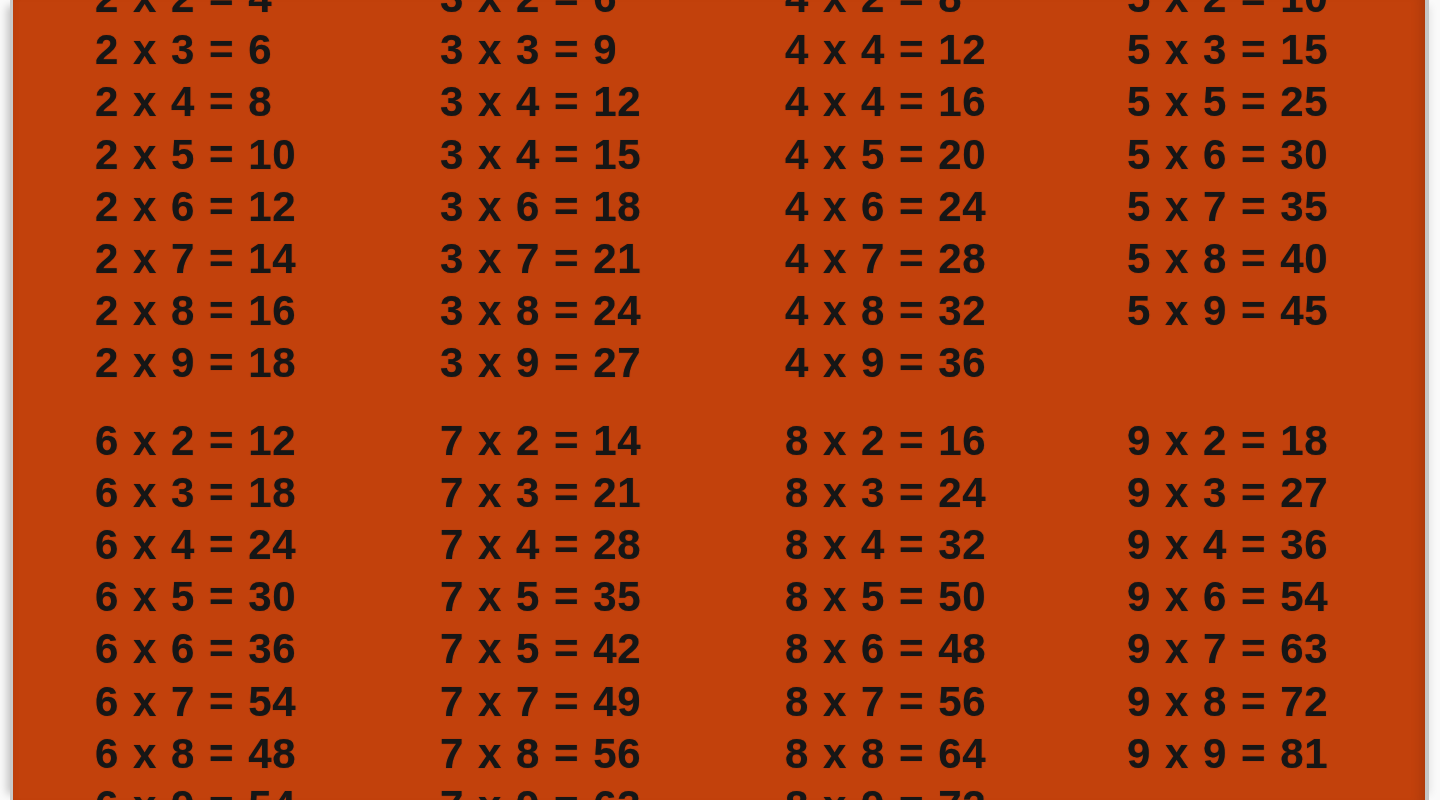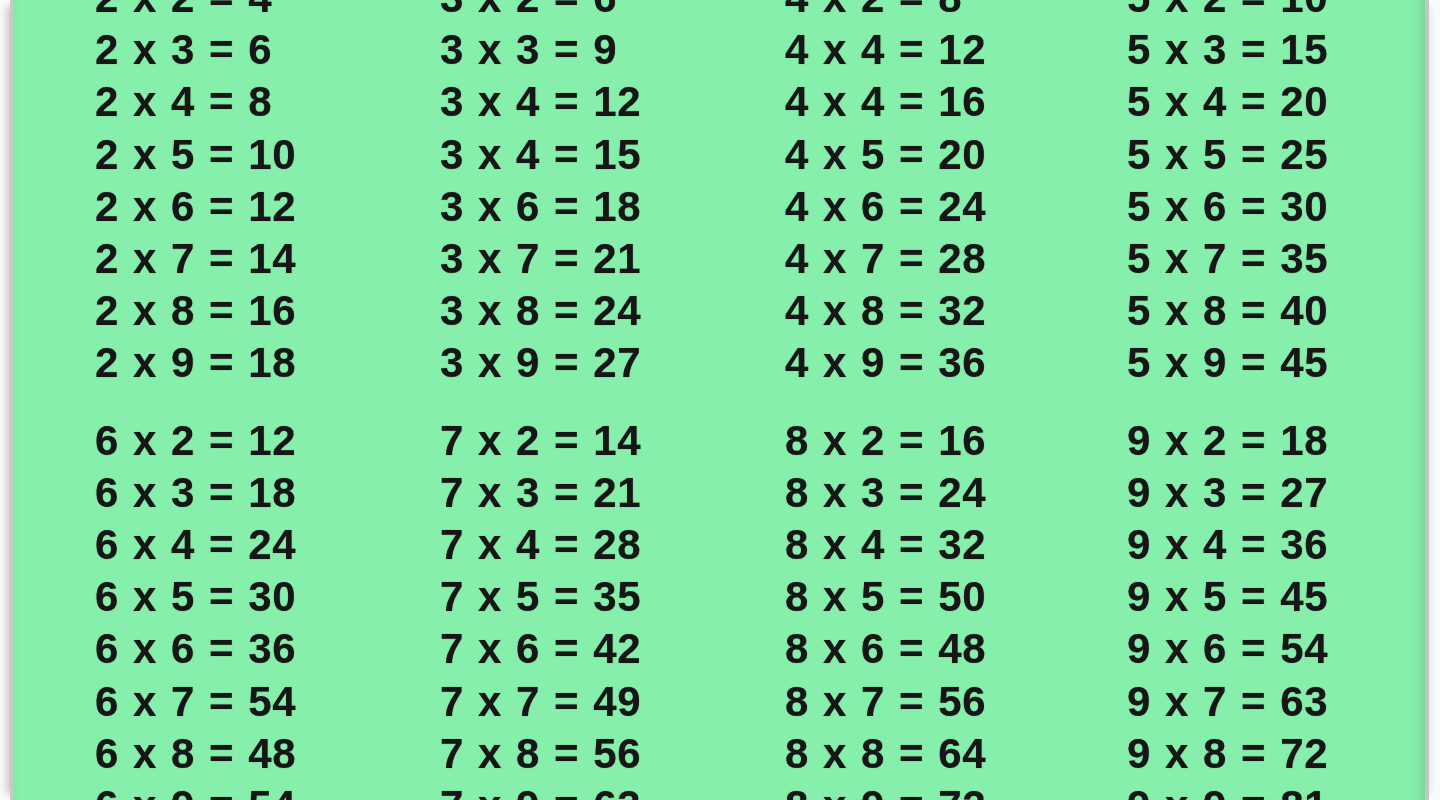--- a/index.html
+++ b/index.html
@@ -10,21 +10,21 @@
     overflow: hidden;
     background: #fafafa;
     font-family: "Liberation Sans", "DejaVu Sans", sans-serif;
   }
   .page {
     position: absolute;
     top: 0;
     bottom: 0;
     left: 10px;
     right: 11px;
-    background: #86efac;
+    background: #c2410c;
     border-left: 3px solid #c9c9c9;
     border-right: 4px solid #c5c5c5;
     box-shadow:
       -9px 0 8px -6px rgba(0,0,0,0.22),
       7px 0 8px -6px rgba(0,0,0,0.10),
       inset -12px 0 12px -9px rgba(0,0,0,0.14),
       inset 6px 0 8px -7px rgba(0,0,0,0.08);
     overflow: hidden;
   }
   .content {
@@ -92,21 +92,20 @@
           <div class="eq">4 x 4 = 16</div>
           <div class="eq">4 x 5 = 20</div>
           <div class="eq">4 x 6 = 24</div>
           <div class="eq">4 x 7 = 28</div>
           <div class="eq">4 x 8 = 32</div>
           <div class="eq">4 x 9 = 36</div>
         </div>
         <div class="col col-3">
           <div class="eq">5 x 2 = 10</div>
           <div class="eq">5 x 3 = 15</div>
-          <div class="eq">5 x 4 = 20</div>
           <div class="eq">5 x 5 = 25</div>
           <div class="eq">5 x 6 = 30</div>
           <div class="eq">5 x 7 = 35</div>
           <div class="eq">5 x 8 = 40</div>
           <div class="eq">5 x 9 = 45</div>
         </div>
       </div>
       <div class="section-gap"></div>
       <div class="section">
         <div class="col col-0">
@@ -117,40 +116,39 @@
           <div class="eq">6 x 6 = 36</div>
           <div class="eq">6 x 7 = 54</div>
           <div class="eq">6 x 8 = 48</div>
           <div class="eq">6 x 9 = 54</div>
         </div>
         <div class="col col-1">
           <div class="eq">7 x 2 = 14</div>
           <div class="eq">7 x 3 = 21</div>
           <div class="eq">7 x 4 = 28</div>
           <div class="eq">7 x 5 = 35</div>
-          <div class="eq">7 x 6 = 42</div>
+          <div class="eq">7 x 5 = 42</div>
           <div class="eq">7 x 7 = 49</div>
           <div class="eq">7 x 8 = 56</div>
           <div class="eq">7 x 9 = 63</div>
         </div>
         <div class="col col-2">
           <div class="eq">8 x 2 = 16</div>
           <div class="eq">8 x 3 = 24</div>
           <div class="eq">8 x 4 = 32</div>
           <div class="eq">8 x 5 = 50</div>
           <div class="eq">8 x 6 = 48</div>
           <div class="eq">8 x 7 = 56</div>
           <div class="eq">8 x 8 = 64</div>
           <div class="eq">8 x 9 = 72</div>
         </div>
         <div class="col col-3">
           <div class="eq">9 x 2 = 18</div>
           <div class="eq">9 x 3 = 27</div>
           <div class="eq">9 x 4 = 36</div>
-          <div class="eq">9 x 5 = 45</div>
           <div class="eq">9 x 6 = 54</div>
           <div class="eq">9 x 7 = 63</div>
           <div class="eq">9 x 8 = 72</div>
           <div class="eq">9 x 9 = 81</div>
         </div>
       </div>
     </div>
 </div>
 
 </body></html>

